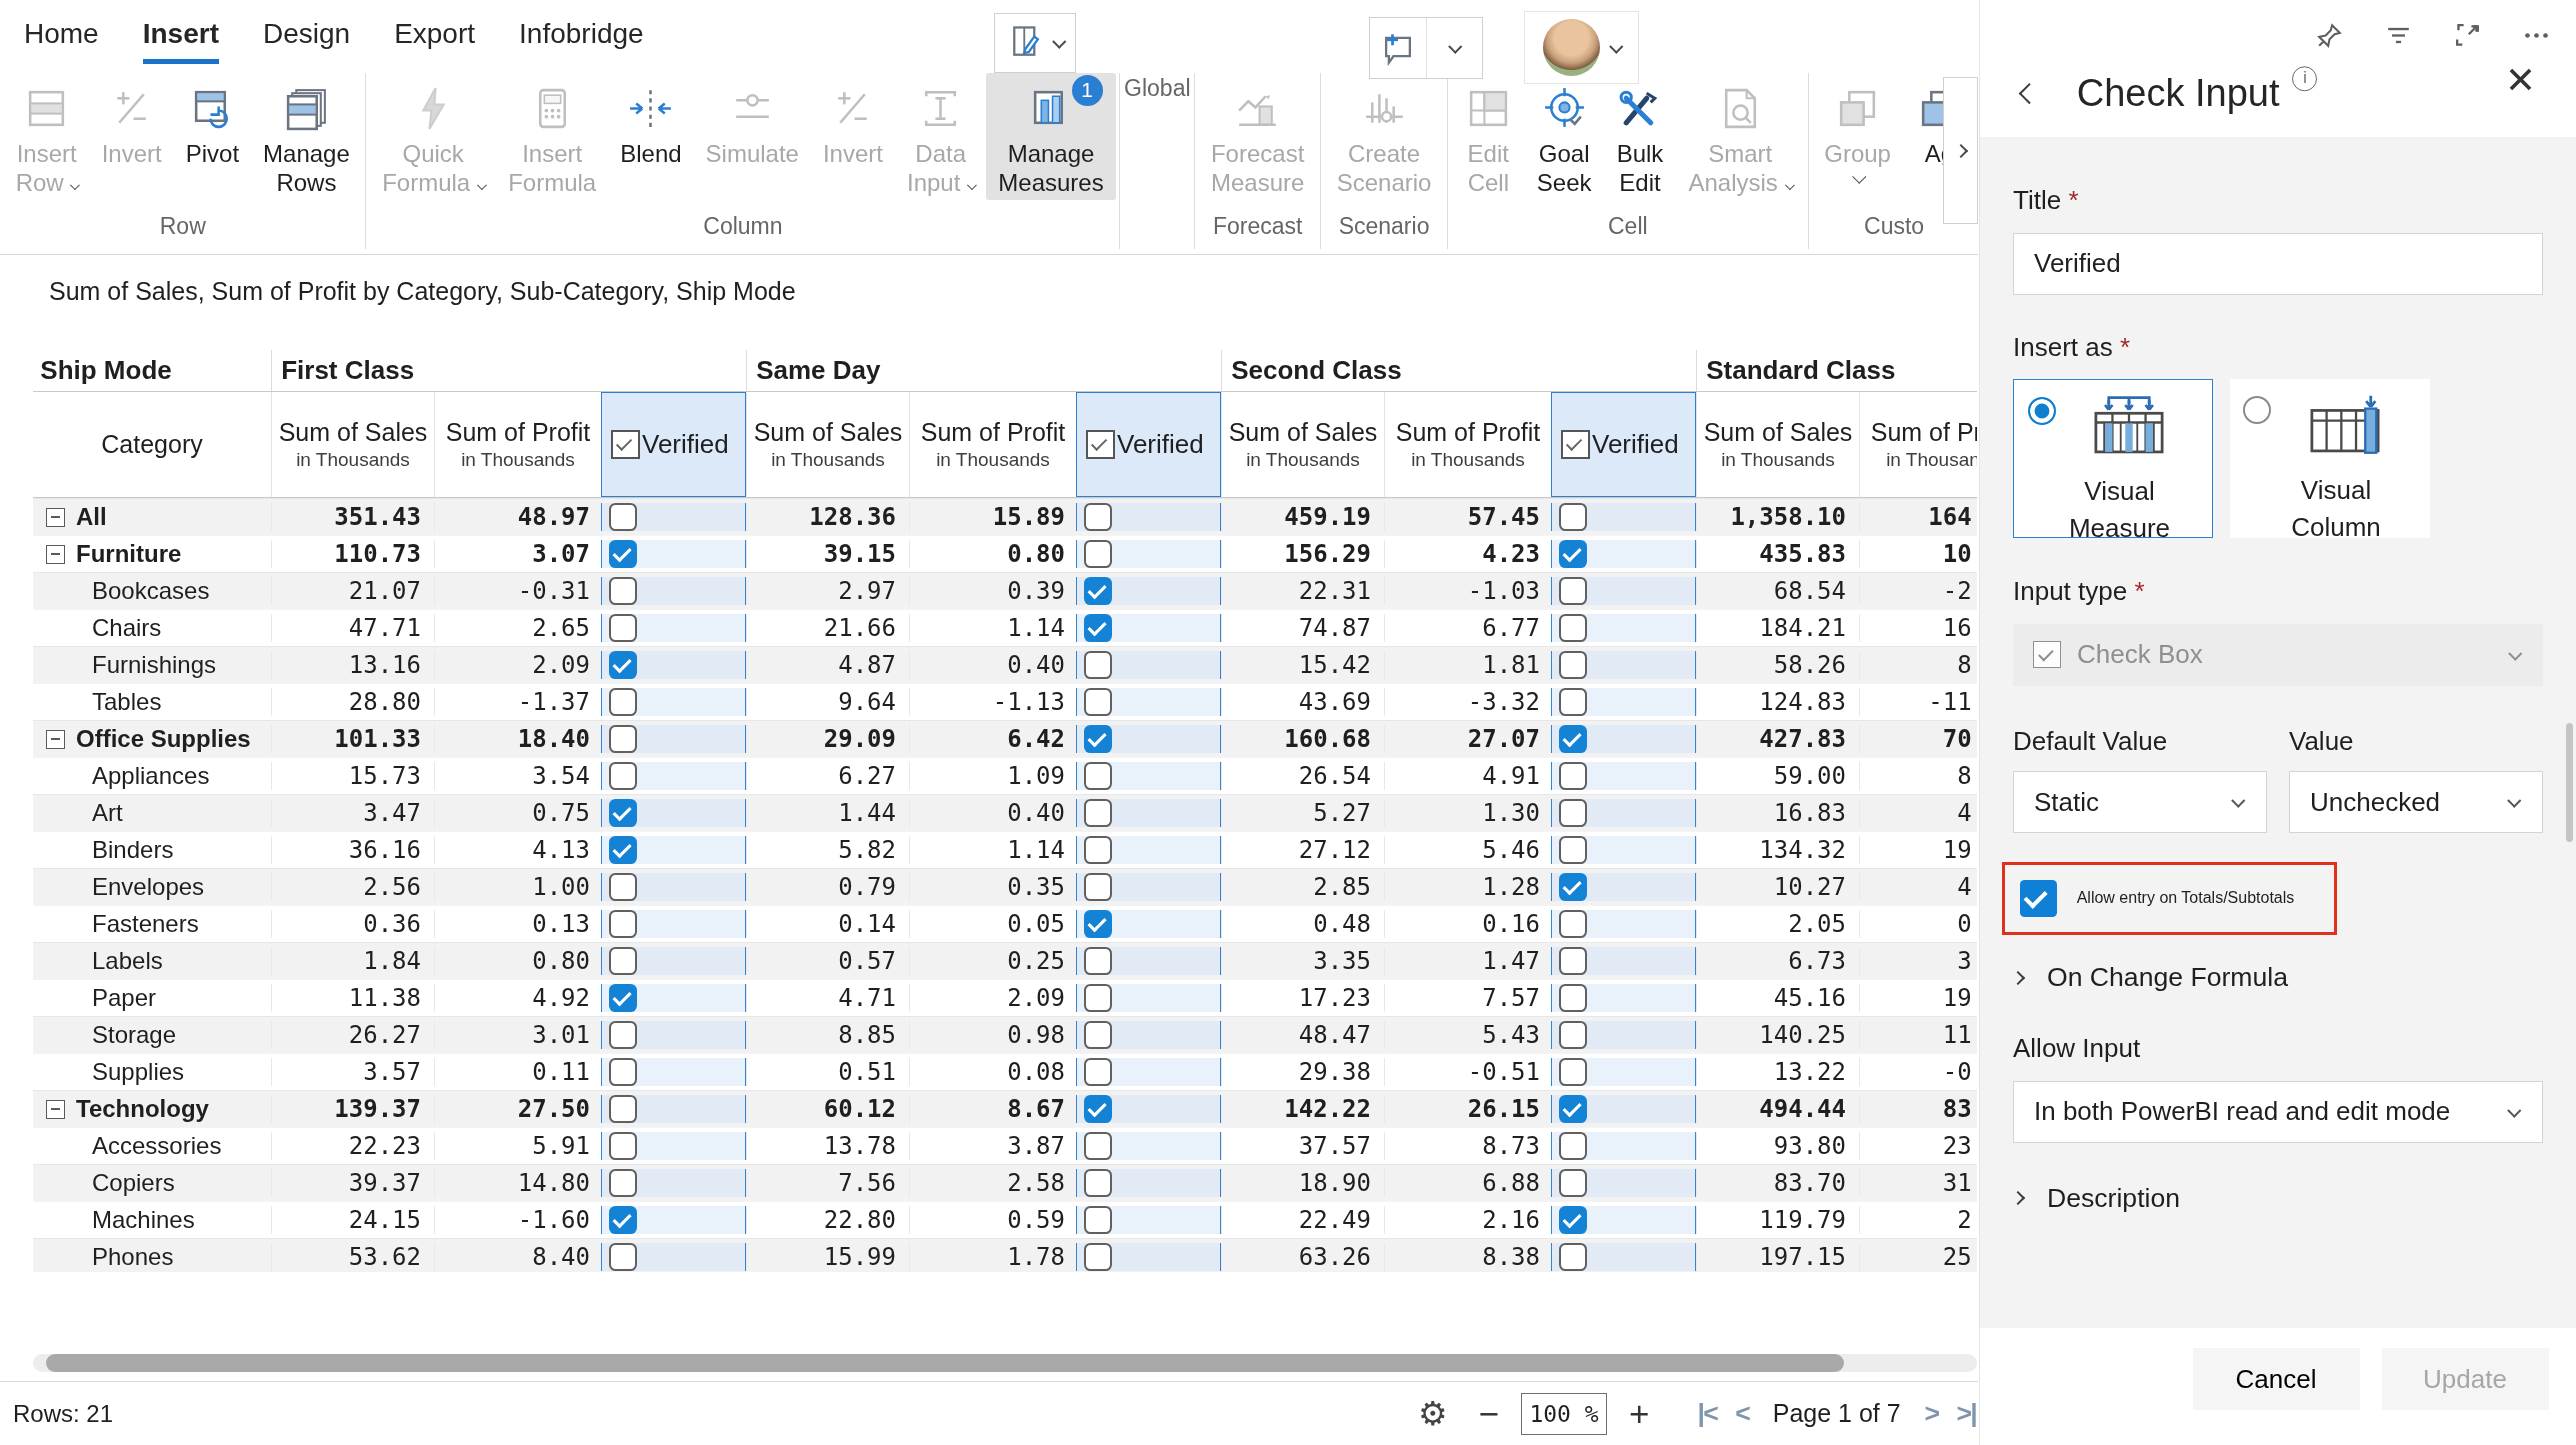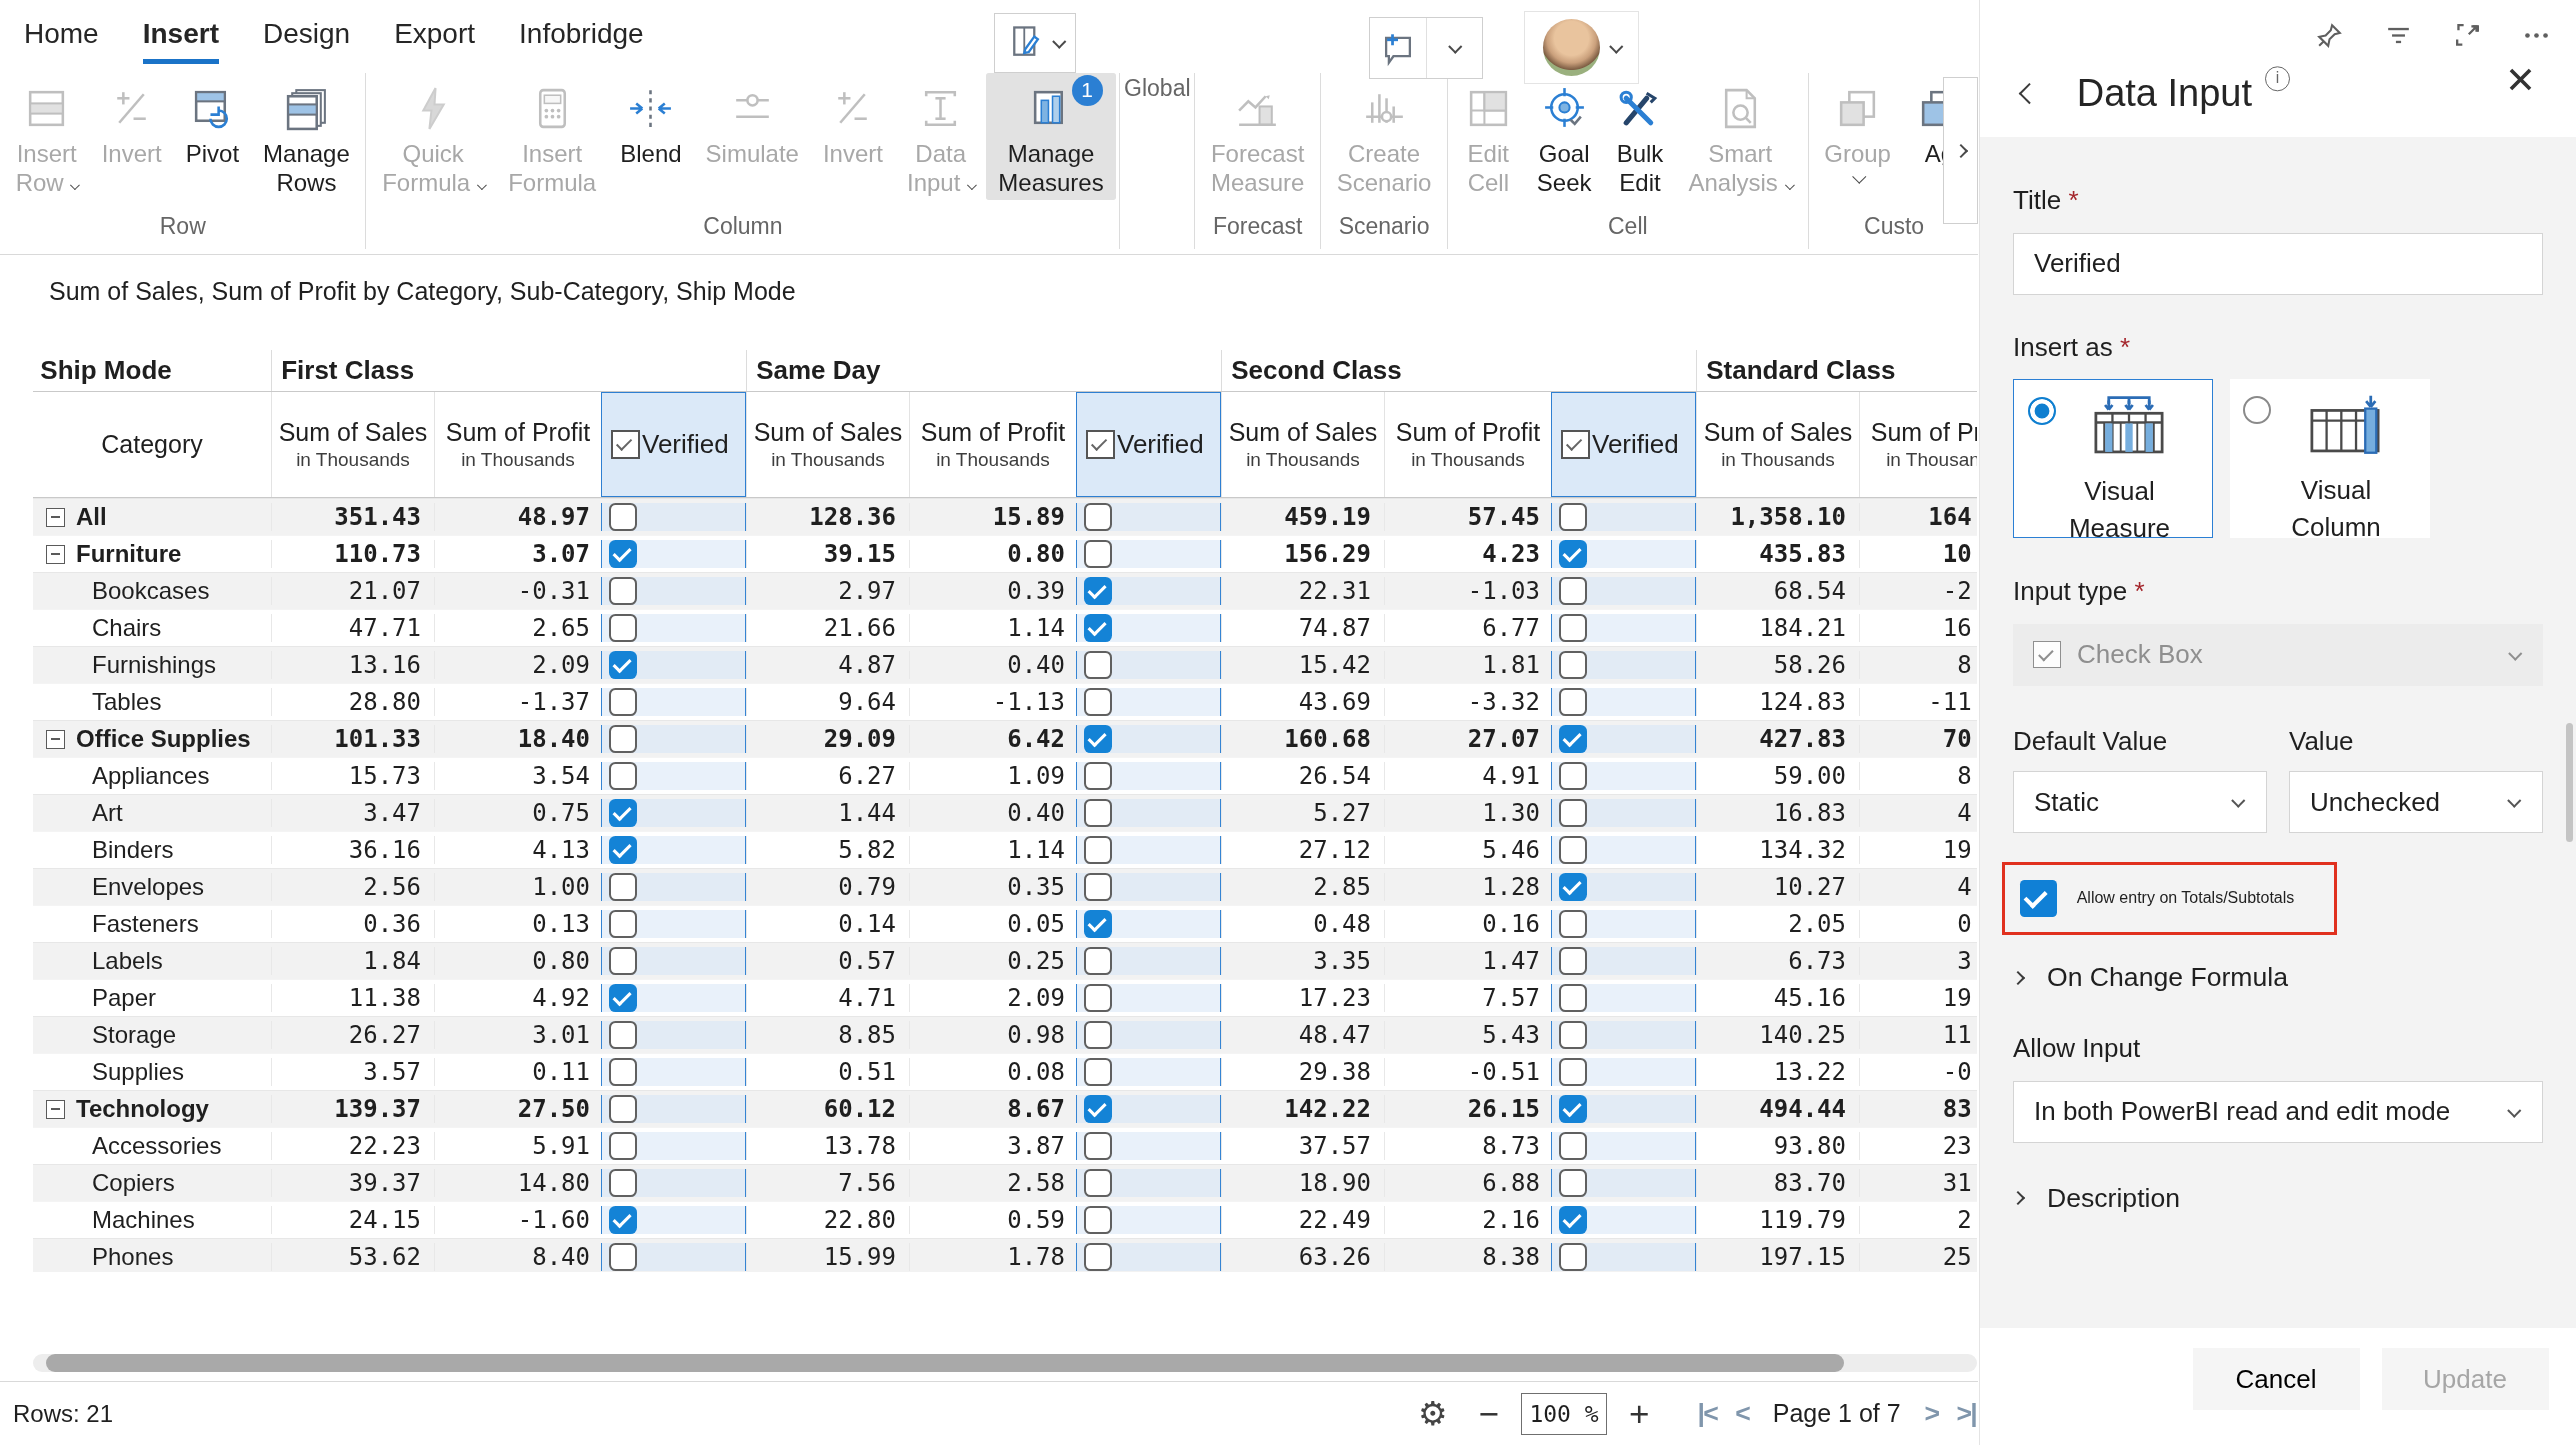--- a/index.html
+++ b/index.html
@@ -967,21 +967,21 @@
         </svg>
       <svg viewBox="0 0 24 24">
           <circle cx="5" cy="12" r="1.8" fill="#5f5f5f"></circle>
           <circle cx="12" cy="12" r="1.8" fill="#5f5f5f"></circle>
           <circle cx="19" cy="12" r="1.8" fill="#5f5f5f"></circle>
         </svg>
     </div>
 
     <div class="panel-head">
       <span class="back-chev"></span>
-      <span class="panel-title">Data Input</span>
+      <span class="panel-title">Check Input</span>
       <span class="info-i">i</span>
       <span class="close-x">✕</span>
     </div>
 
     <div class="panel-body">
 
       <div class="plabel">
         <span>Title</span>
           <span class="req">*</span>
       </div>

